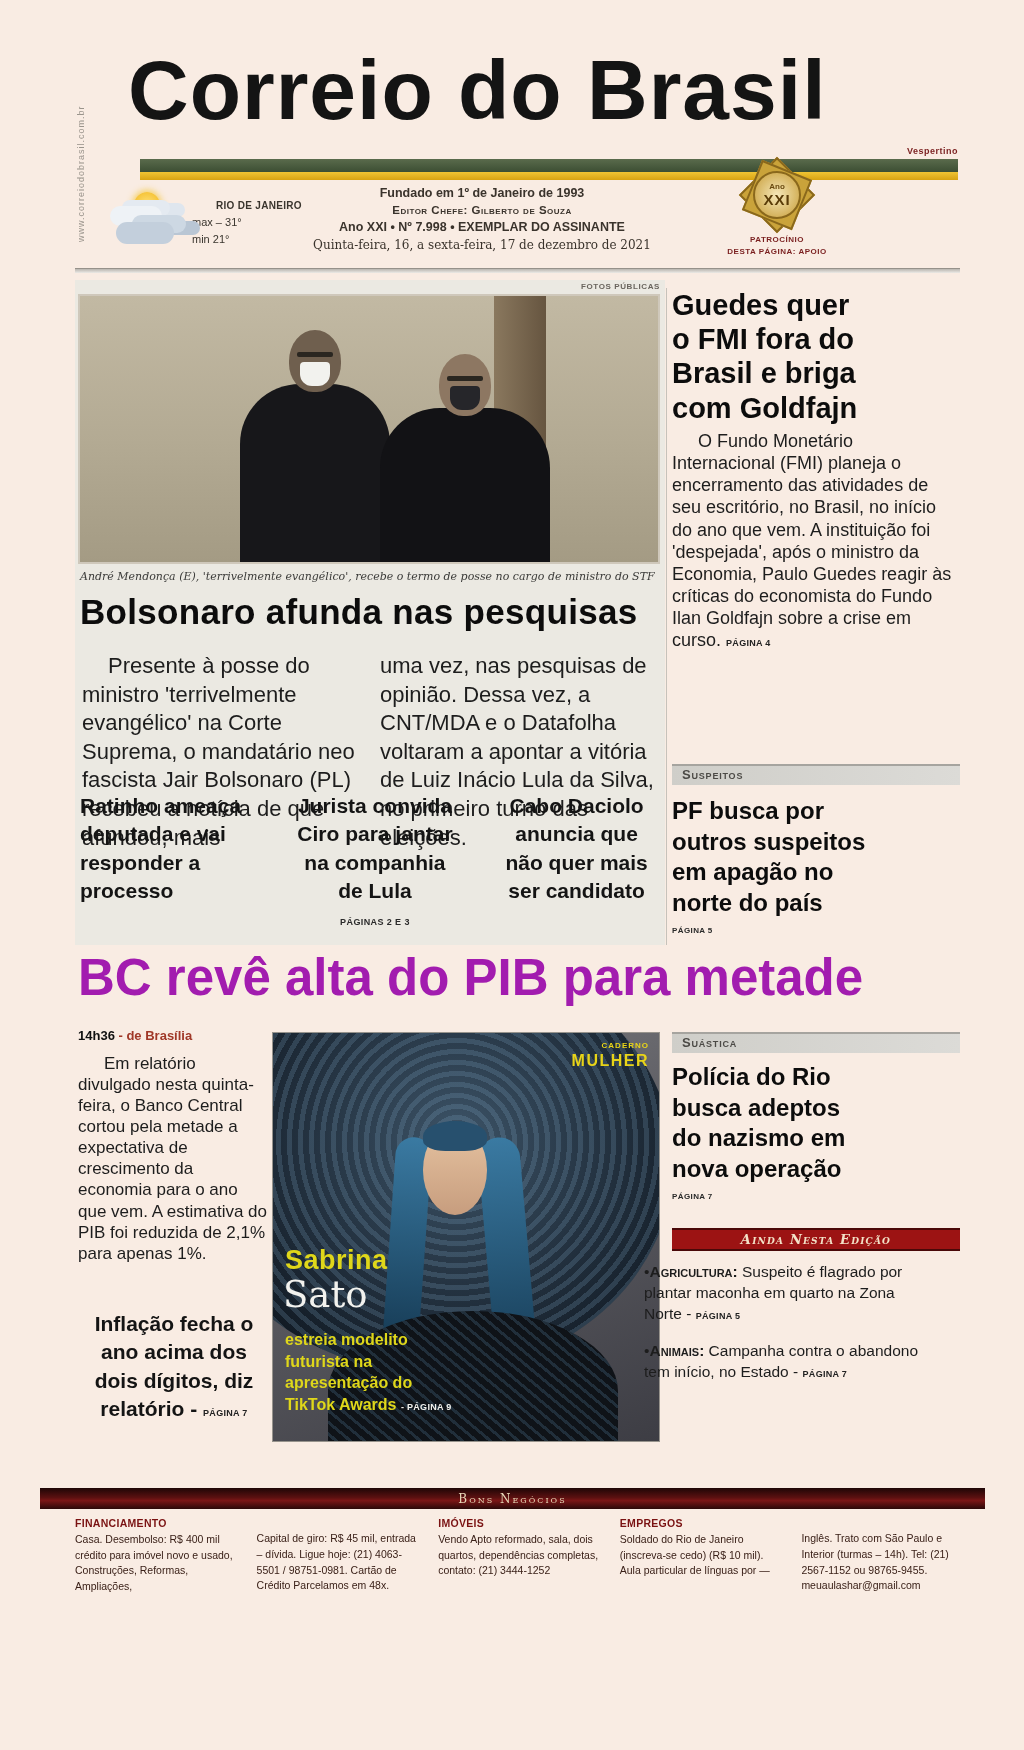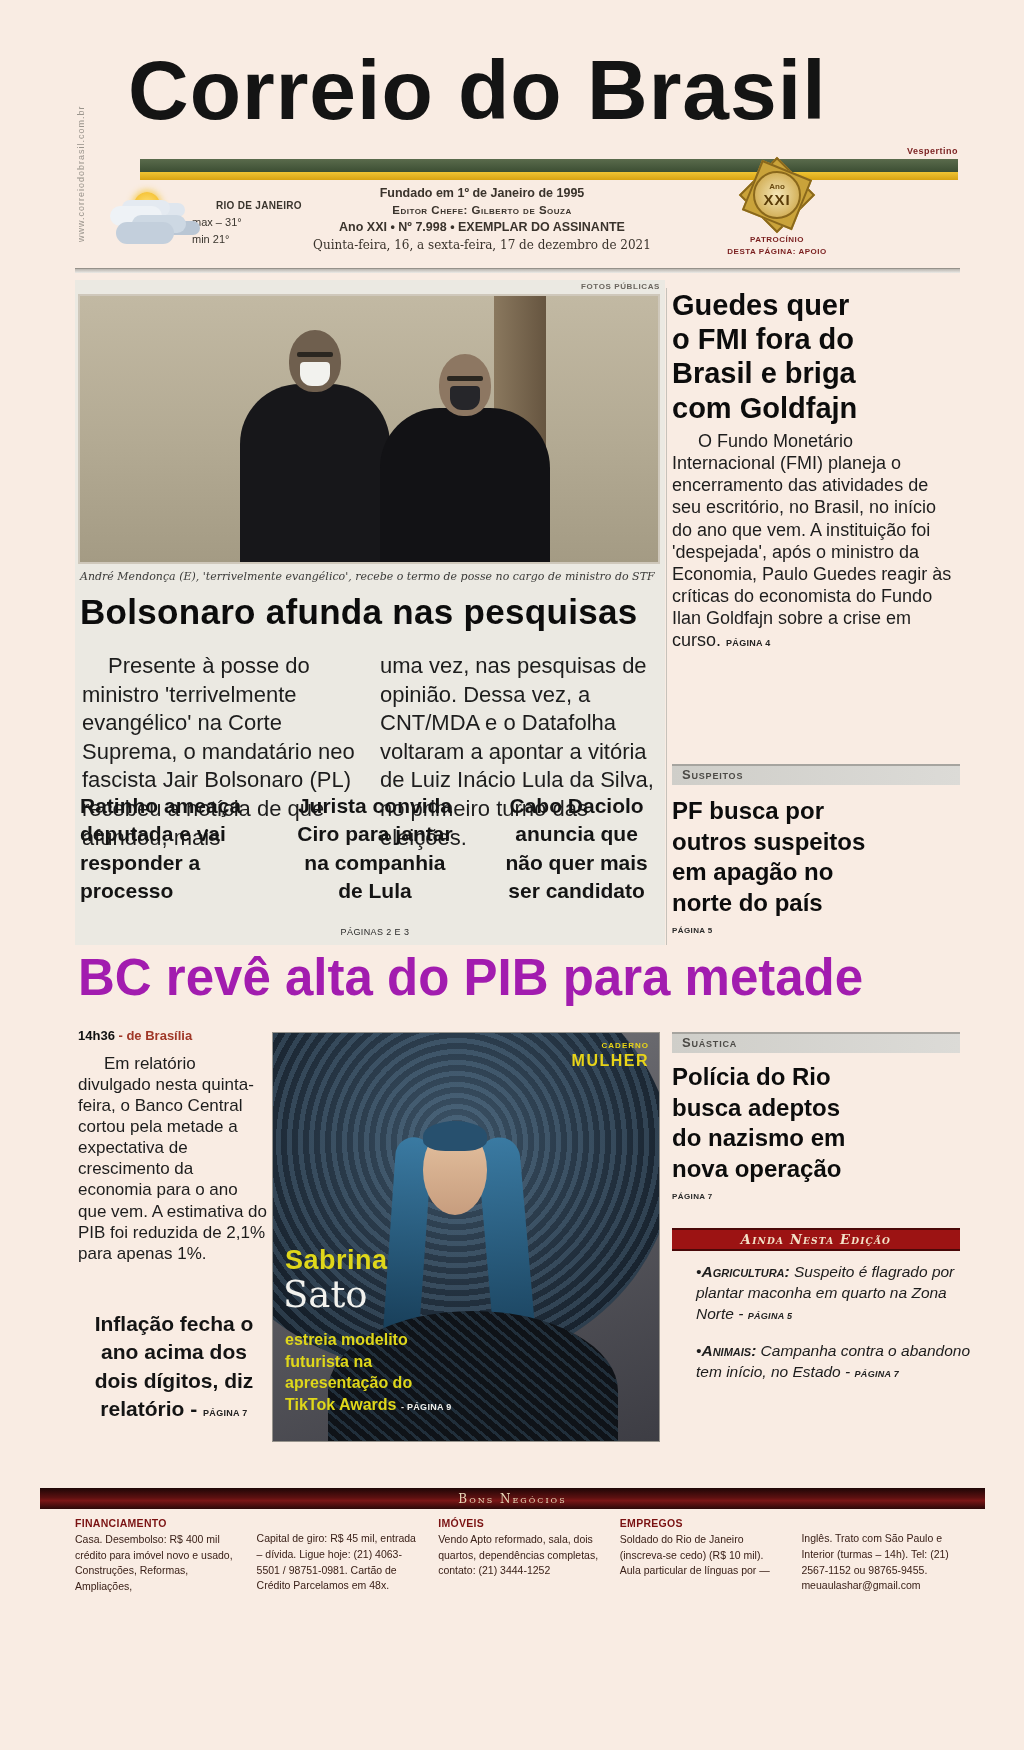--- a/index.html
+++ b/index.html
@@ -83,21 +83,21 @@
   .lead-headline { position:absolute; left:80px; top:592px; width:582px;
     font-size:35px; font-weight:bold; color:#0c0c0c; letter-spacing:0.3px; }
   .lead-body { position:absolute; left:82px; top:652px; width:578px; display:flex; gap:18px; }
   .lead-body p { width:280px; font-size:22px; line-height:1.3; color:#1d1d1d; }
   .indent { text-indent:26px; }
   .subheads { position:absolute; left:80px; top:792px; width:580px; display:flex; gap:16px; }
   .subhead { font-size:21px; font-weight:bold; line-height:1.35; white-space:pre-line; color:#141414; }
   .sh1 { width:178px; text-align:left; }
   .sh2 { width:206px; text-align:center; }
   .sh3 { width:168px; text-align:center; }
-  .pages-ref { font-size:9px; font-weight:normal; color:#2a2a2a; margin-top:22px; letter-spacing:0.4px; }
+  .pages-ref { font-size:9px; font-weight:bold; color:#2a2a2a; margin-top:12px; letter-spacing:0.4px; }
   
   .rcol-headline { position:absolute; left:672px; width:290px; font-weight:bold; color:#0c0c0c; white-space:pre-line; }
   .guedes-headline { top:288px; font-size:29px; line-height:1.18; }
   .rcol-body { position:absolute; left:672px; top:430px; width:288px;
     font-size:18px; line-height:1.23; color:#1d1d1d; }
   .page-ref-inline { font-size:9px; font-weight:bold; letter-spacing:0.3px; color:#222; }
   .kicker { position:absolute; left:672px; width:288px; height:21px;
     background:linear-gradient(90deg,#cfcec9,#dcdbd7); border-top:2px solid #a6a49f;
     font-variant:small-caps; font-weight:bold; font-size:13px; color:#4c4a46;
     padding:1px 0 0 10px; letter-spacing:0.8px; }
@@ -146,22 +146,22 @@
   .sato-teaser .page-ref-inline { color:#f2f2ee; }
   
   .kicker-suastica { top:1032px; }
   .policia-headline { top:1062px; font-size:24px; line-height:1.28; }
   .policia-page { top:1192px; }
   .ainda-banner { position:absolute; left:672px; top:1228px; width:288px; height:23px;
     background:#9c1313; border-top:2px solid #4a0808; border-bottom:2px solid #4a0808;
     display:flex; align-items:center; justify-content:center;
     font-family:"DejaVu Serif", serif; font-style:italic; font-weight:bold;
     font-variant:small-caps; font-size:13px; color:#f3e2c8; letter-spacing:1.2px; }
-  .ainda-items { position:absolute; left:696px; top:1262px; width:290px;
-    font-size:15.5px; line-height:1.35; color:#1d1d1d;font-style:italic; }
+  .ainda-items { position:absolute; left:644px; top:1262px; width:290px;
+    font-size:15.5px; line-height:1.35; color:#1d1d1d; }
   .ainda-item { margin-bottom:16px; }
   .ainda-tag { font-weight:bold; font-variant:small-caps; }
   
   .bottom-banner { position:absolute; left:40px; top:1488px; width:945px; height:21px;
     background:linear-gradient(180deg,#1e0606 0%,#5a1010 45%,#7a1616 60%,#2a0808 100%);
     display:flex; align-items:center; justify-content:center;
     font-family:"DejaVu Serif", serif; font-variant:small-caps; font-size:12px;
     color:#e8d8b8; letter-spacing:2px; }
   .classifieds { position:absolute; left:75px; top:1516px; width:888px; display:flex; gap:20px; }
   .cl-col { width:162px; font-size:10.5px; line-height:1.5; color:#3a2018; }
@@ -186,21 +186,21 @@
         <div class="w-cloud1"></div>
         <div class="w-cloud2"></div>
     </div>
     <div class="weather-text">
       <div class="city">RIO DE JANEIRO</div>
       <div>max – 31°</div>
       <div>min 21°</div>
     </div>
   </div>
   <div class="pub-info">
-    <div class="l1">Fundado em 1º de Janeiro de 1995</div>
+    <div class="l1">Fundado em 1º de Janeiro de 1993</div>
     <div class="l2">Editor Chefe: Gilberto de Souza</div>
     <div class="l3">Ano XXI • Nº 7.998 • EXEMPLAR DO ASSINANTE</div>
     <div class="l4">Quinta-feira, 16, a sexta-feira, 17 de dezembro de 2021</div>
   </div>
   <div class="seal-wrap">
     <div class="seal">
       <div class="seal-d1"></div>
         <div class="seal-d2"></div>
       <div class="seal-circle">
         <span class="ano">Ano</span>

